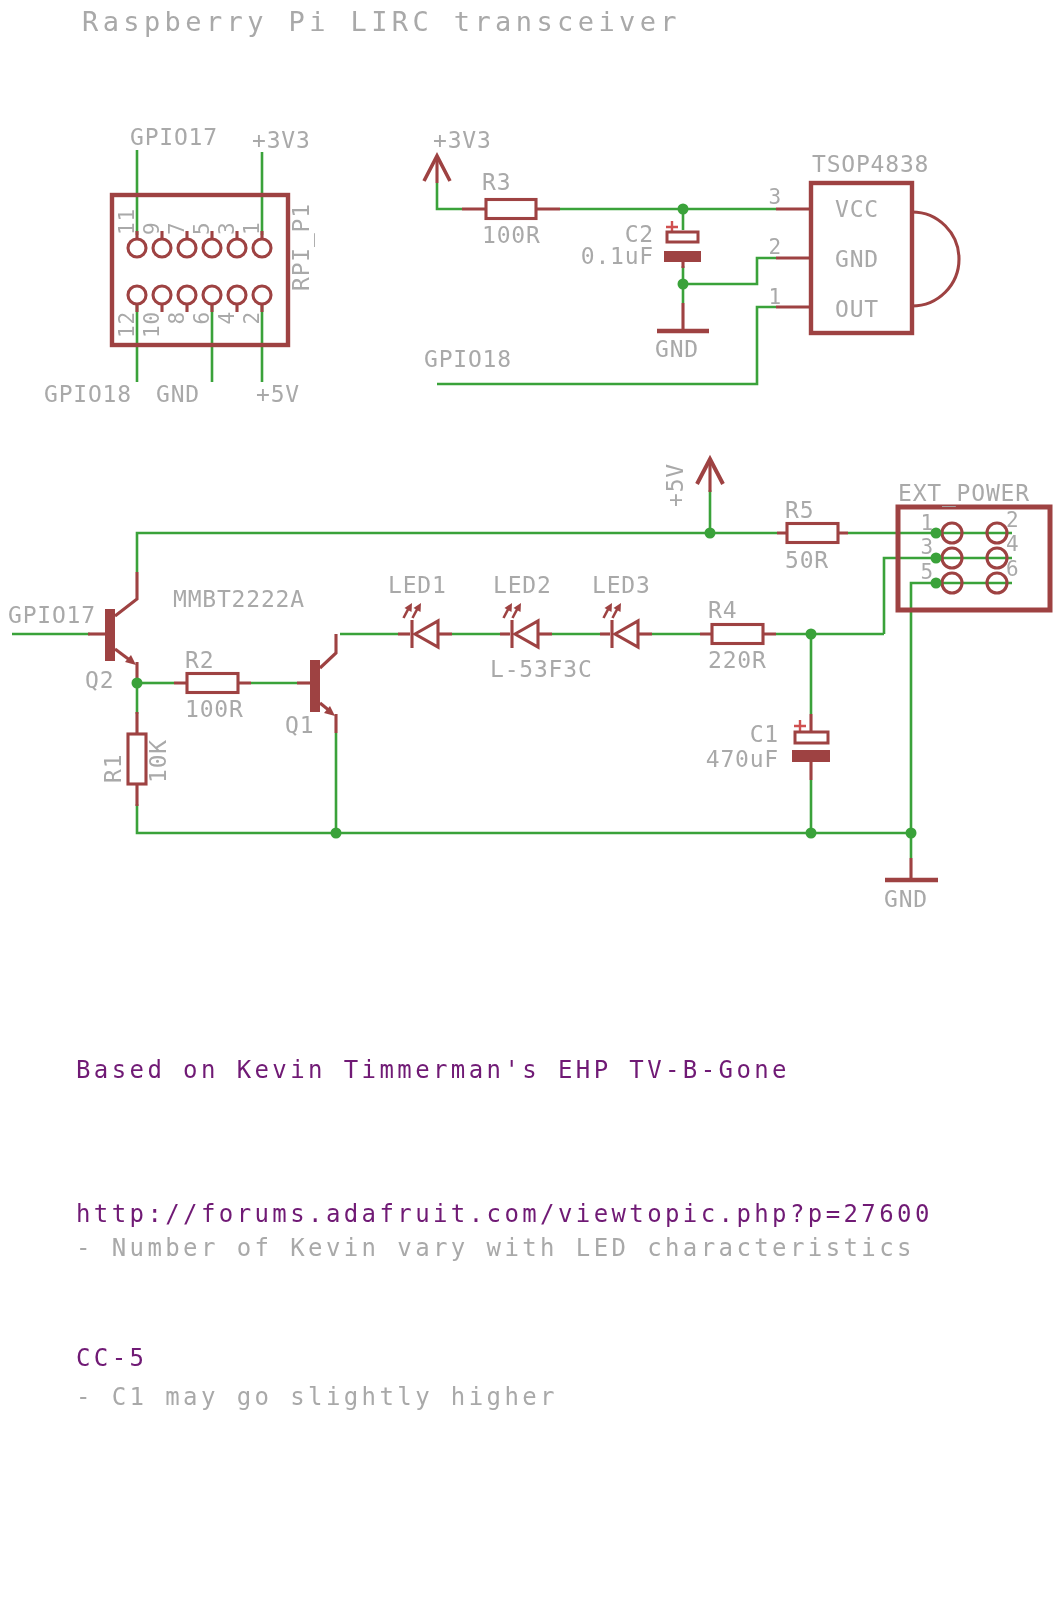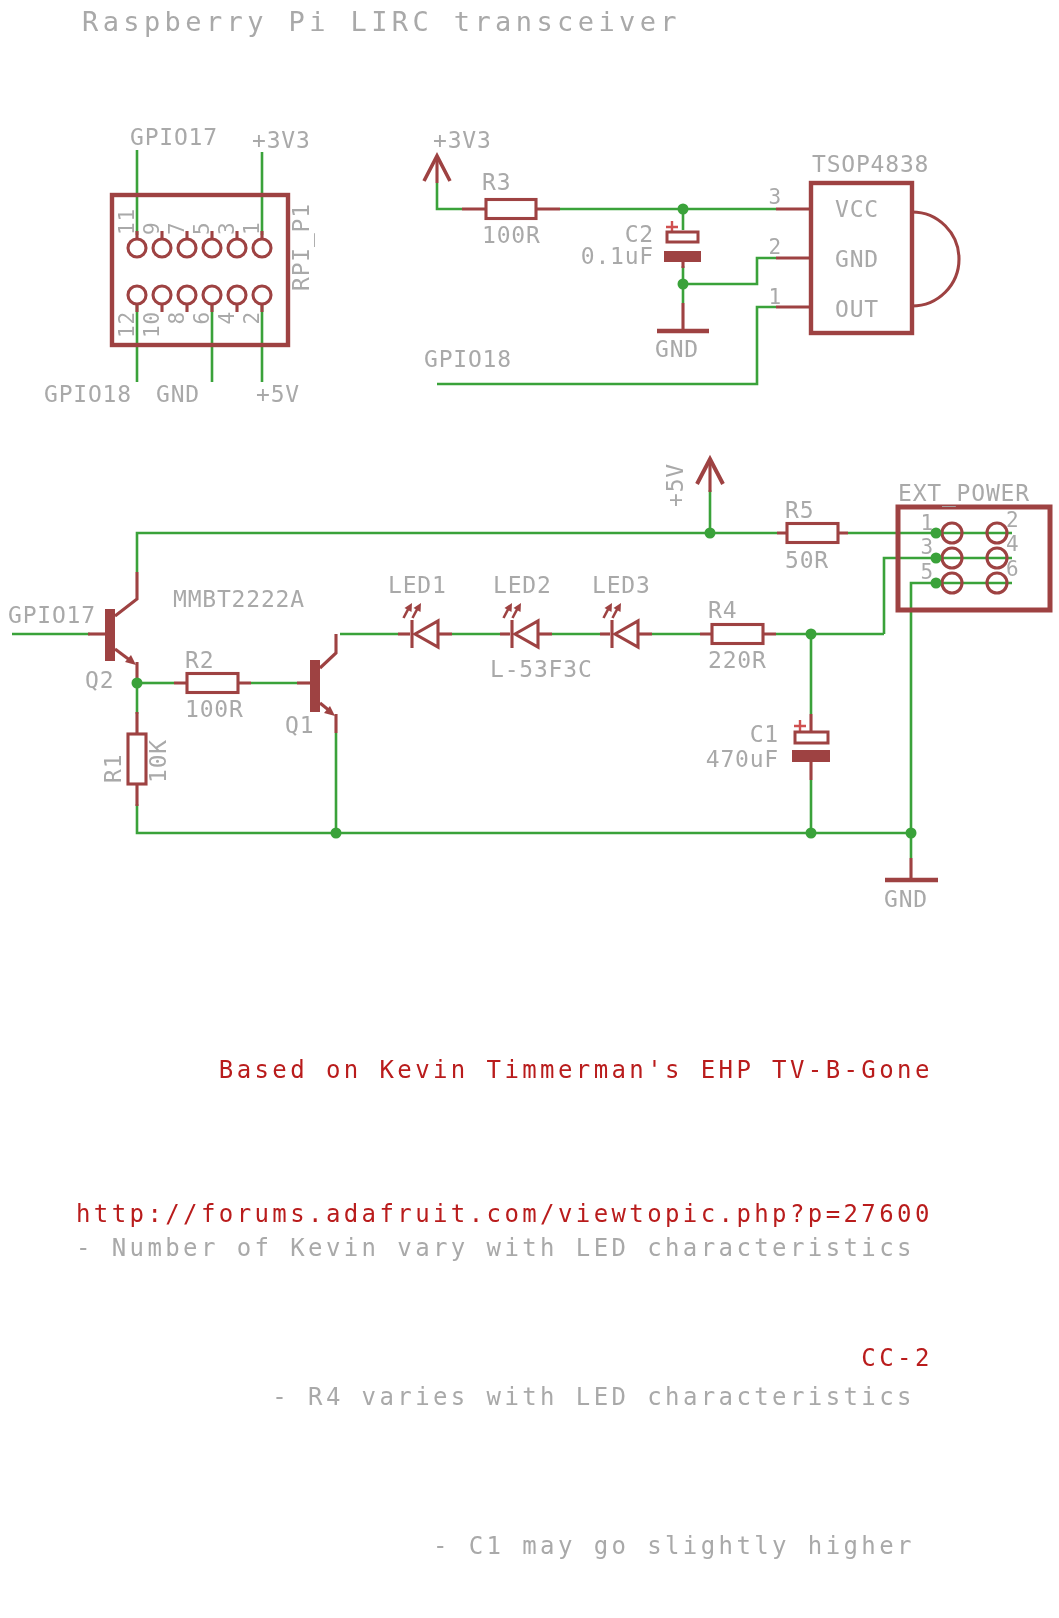--- a/index.html
+++ b/index.html
@@ -1,21 +1,21 @@
 <!DOCTYPE html>
 <html><head>
 <meta charset="utf-8">
 <style>
   html,body{margin:0;padding:0;background:#fff;}
   .page{position:relative;width:1059px;height:1618px;background:#ffffff;overflow:hidden;
-        font-family:"DejaVu Sans Mono",monospace;text-align:right;}
+        font-family:"DejaVu Sans Mono",monospace;}
   .title{position:absolute;left:82px;top:6px;font-size:27px;letter-spacing:4.4px;
          color:#a9a9a9;white-space:pre;}
   .credits{position:absolute;left:76px;top:950px;font-size:24px;line-height:48px;
-           letter-spacing:3.4px;color:#b91c1c;white-space:pre;}
+           letter-spacing:3.4px;color:#701a75;white-space:pre;}
   .bullets{position:absolute;left:76px;top:1124px;font-size:24px;line-height:49.8px;
            letter-spacing:3.4px;color:#a9a9a9;white-space:pre;}
   svg{position:absolute;left:0;top:0;}
   svg text{font-family:"DejaVu Sans Mono",monospace;font-size:23px;fill:#a9a9a9;letter-spacing:0.8px;}
   svg text.t21{font-size:21px;}
   .w{stroke:#3aa23a;stroke-width:2.6;fill:none;}
   .c{stroke:#9e4242;stroke-width:3.1;fill:none;}
   .c4{stroke:#9e4242;stroke-width:4.4;fill:none;}
   .c5{stroke:#9e4242;stroke-width:5;fill:none;}
   .cf{fill:#9e4242;stroke:none;}
@@ -287,26 +287,25 @@
       <circle class="dot" cx="811" cy="634" r="5.5"></circle>
       <circle class="dot" cx="336" cy="833" r="5.5"></circle>
       <circle class="dot" cx="811" cy="833" r="5.5"></circle>
       <circle class="dot" cx="911" cy="833" r="5.5"></circle>
     </g>
   </svg>
 
   <div class="credits">
     <div>Based on Kevin Timmerman's EHP TV-B-Gone</div>
     <div>http://forums.adafruit.com/viewtopic.php?p=27600</div>
-    <div>CC-2</div>
+    <div>CC-5</div>
   </div>
 
   <div class="bullets">
     <div>- Number of Kevin vary with LED characteristics</div>
-    <div>- R4 varies with LED characteristics</div>
     <div>- C1 may go slightly higher</div>
     
     
     
     
     
     
     
   </div>
 

